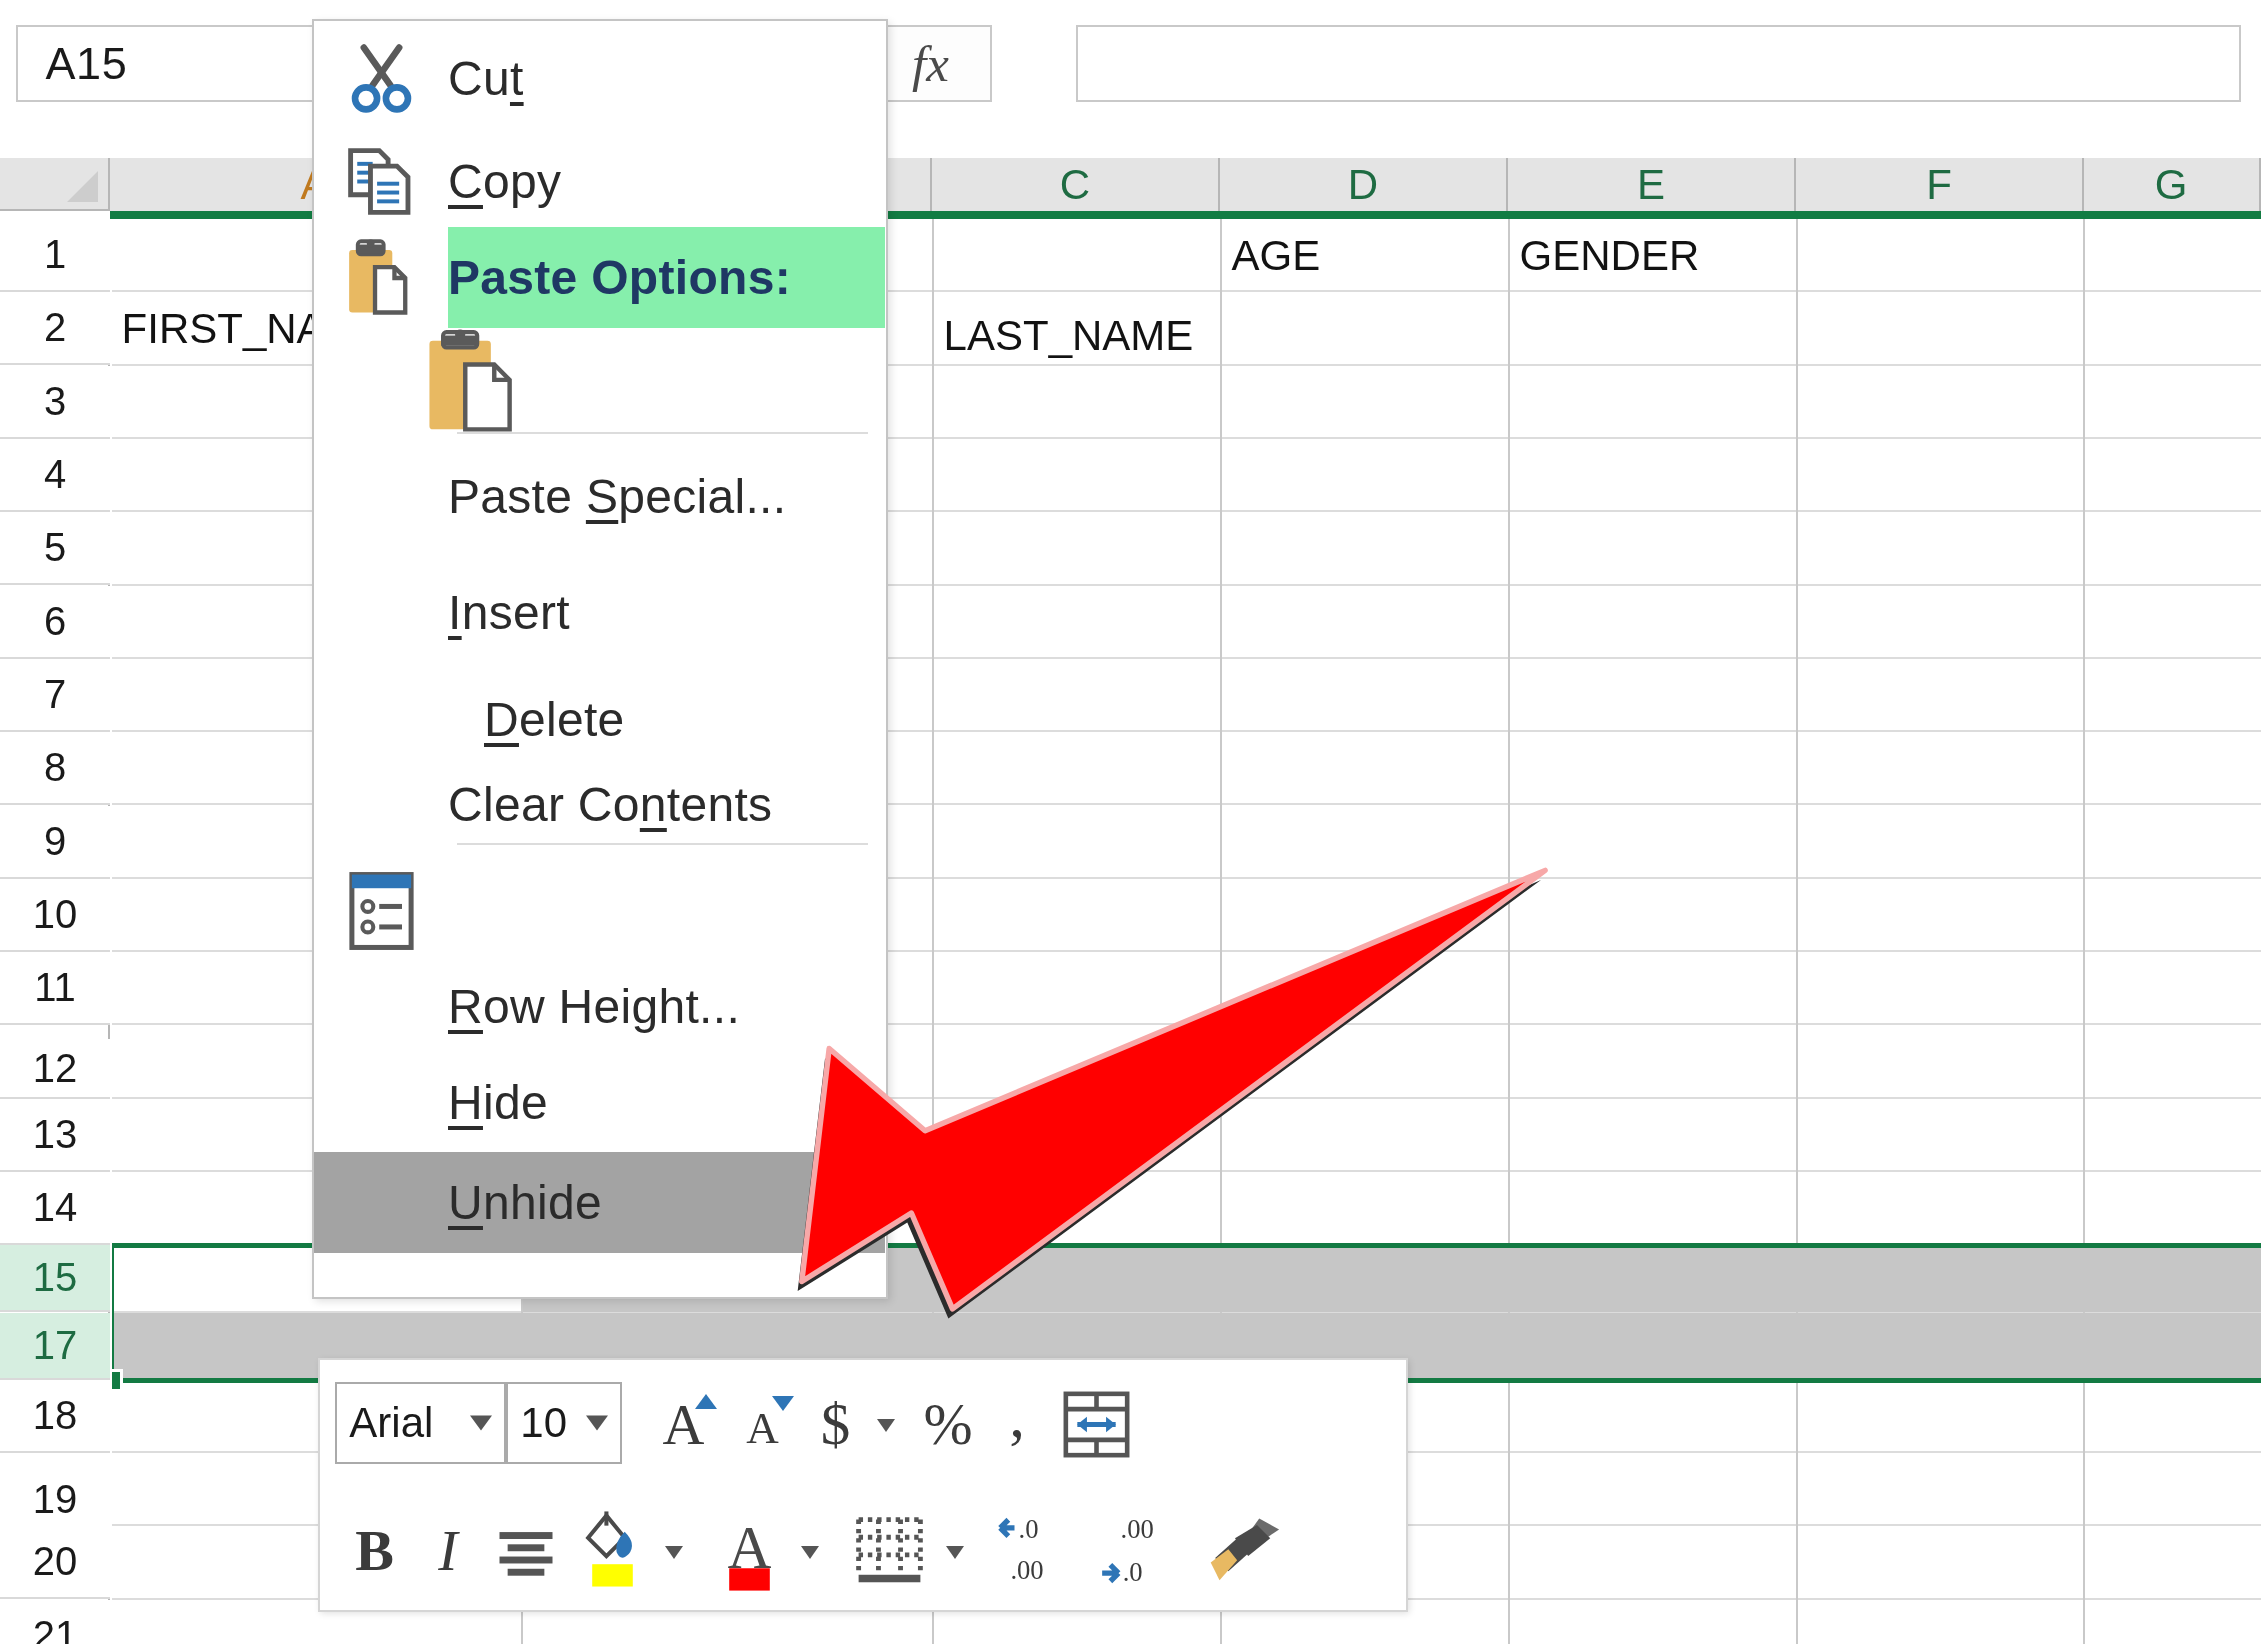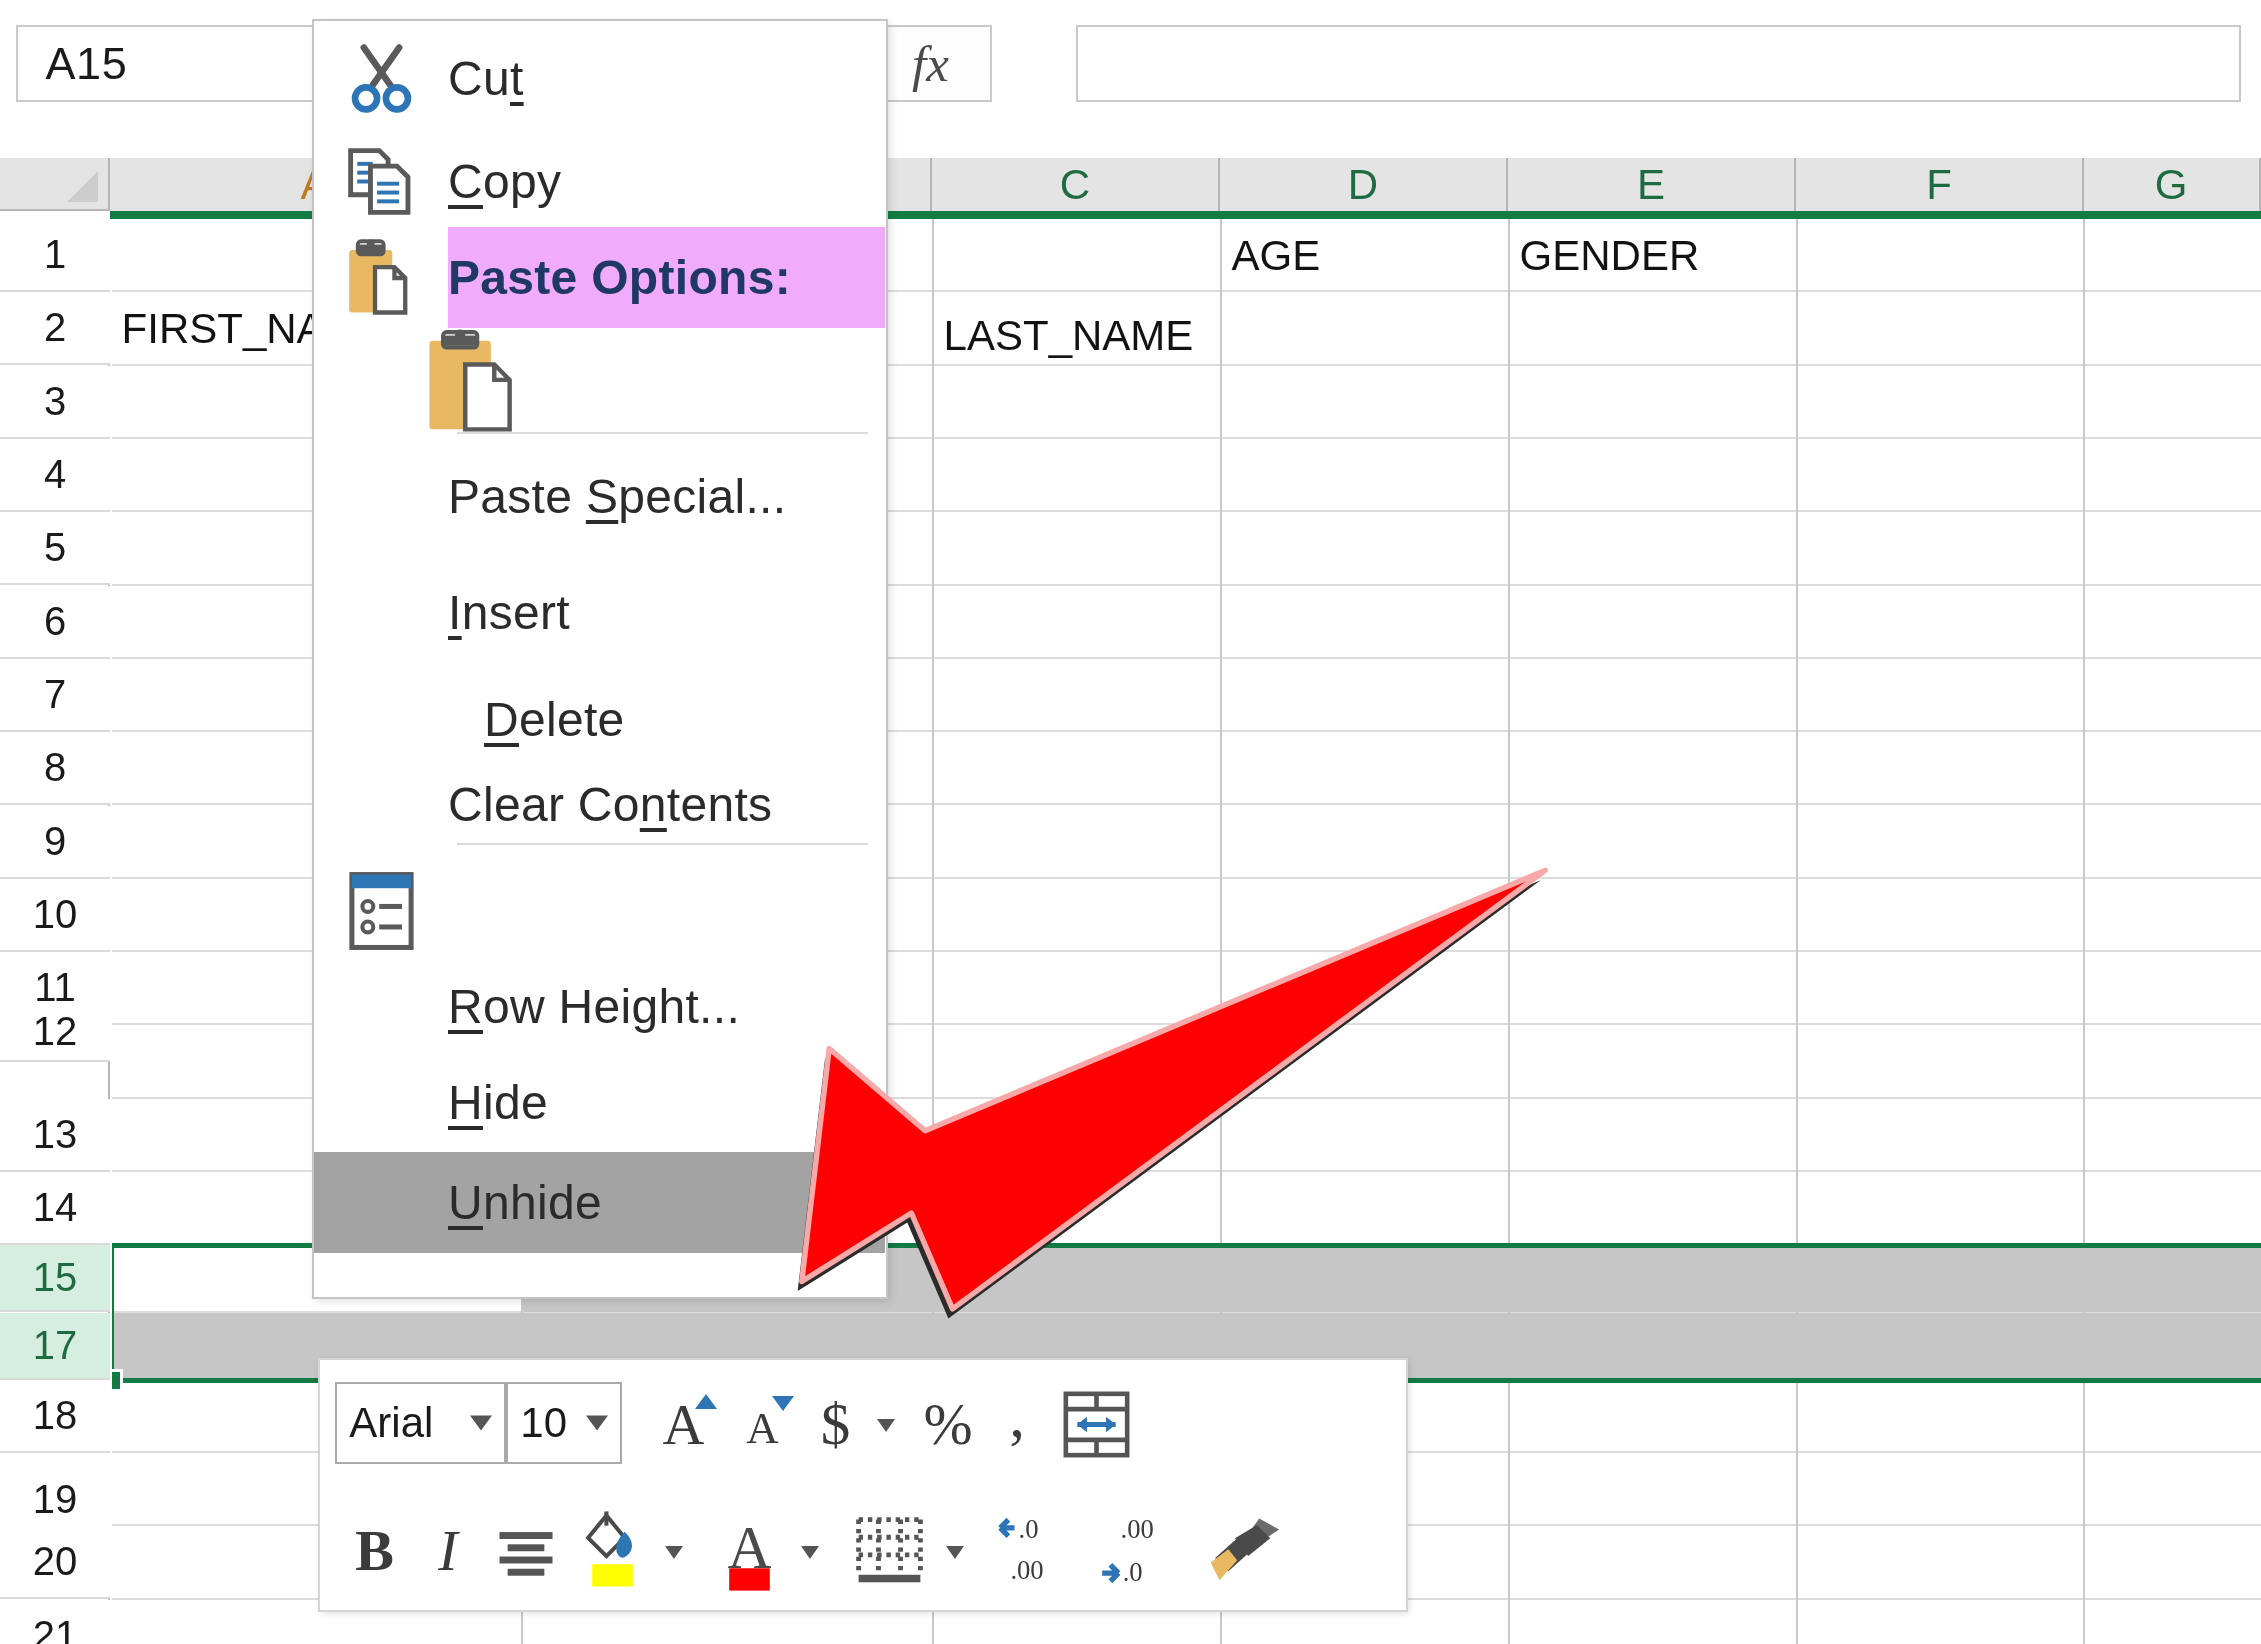--- a/index.html
+++ b/index.html
@@ -83,21 +83,21 @@
   
   .ctxmenu {
     position:absolute; left:312px; top:19px; width:576px; height:1280px;
     background:#fff; border:2.1px solid #c4c4c4;
     box-shadow:2.7px 2.7px 8.2px rgba(0,0,0,.13);
   }
   .mi { position:absolute; left:0; width:571px; height:101px; display:flex; align-items:center; }
   .mi .ic { width:134px; height:101px; display:flex; align-items:center; justify-content:center; }
   .mi .lbl { font-size:48px; color:#2b2b2b; letter-spacing:0.3px; }
   .mi .lbl u { text-decoration:underline; text-underline-offset:6.9px; }
-  .mi.hdr { background:#f0abfc; left:134px; width:437px; }
+  .mi.hdr { background:#86efac; left:134px; width:437px; }
   .mi.hdr .lbl { font-weight:bold; color:#1f3864; }
   .mi.active { background:#a3a3a3; }
   .msep { position:absolute; left:143px; width:411px; height:2.1px; background:#dcdcdc; }
   .pasteico { position:absolute; left:0; width:571px; height:137px; display:flex; align-items:center; }
   .pasteico .ic2 { width:322px; display:flex; justify-content:center; }
 
   
   .minitb {
     position:absolute; left:318px; top:1358px; width:1090px; height:254px;
     background:#fff; border:2.1px solid #d5d5d5; box-shadow:2.1px 2.1px 6.9px rgba(0,0,0,.13);
@@ -186,21 +186,21 @@
         </div>
         <div class="rowhdr" style="top: 587px; height: 73px;">
           <span>9</span>
         </div>
         <div class="rowhdr" style="top: 660px; height: 73px;">
           <span>10</span>
         </div>
         <div class="rowhdr" style="top: 733px; height: 73px;">
           <span>11</span>
         </div>
-        <div class="rowhdr" style="top: 783px; height: 60px;">
+        <div class="rowhdr" style="top: 820px; height: 60px;">
           <span>12</span>
         </div>
         <div class="rowhdr" style="top: 880px; height: 73px;">
           <span>13</span>
         </div>
         <div class="rowhdr" style="top: 953px; height: 73px;">
           <span>14</span>
         </div>
         <div class="rowhdr sel" style="top: 1026px; height: 67px;">
           <span>15</span>

